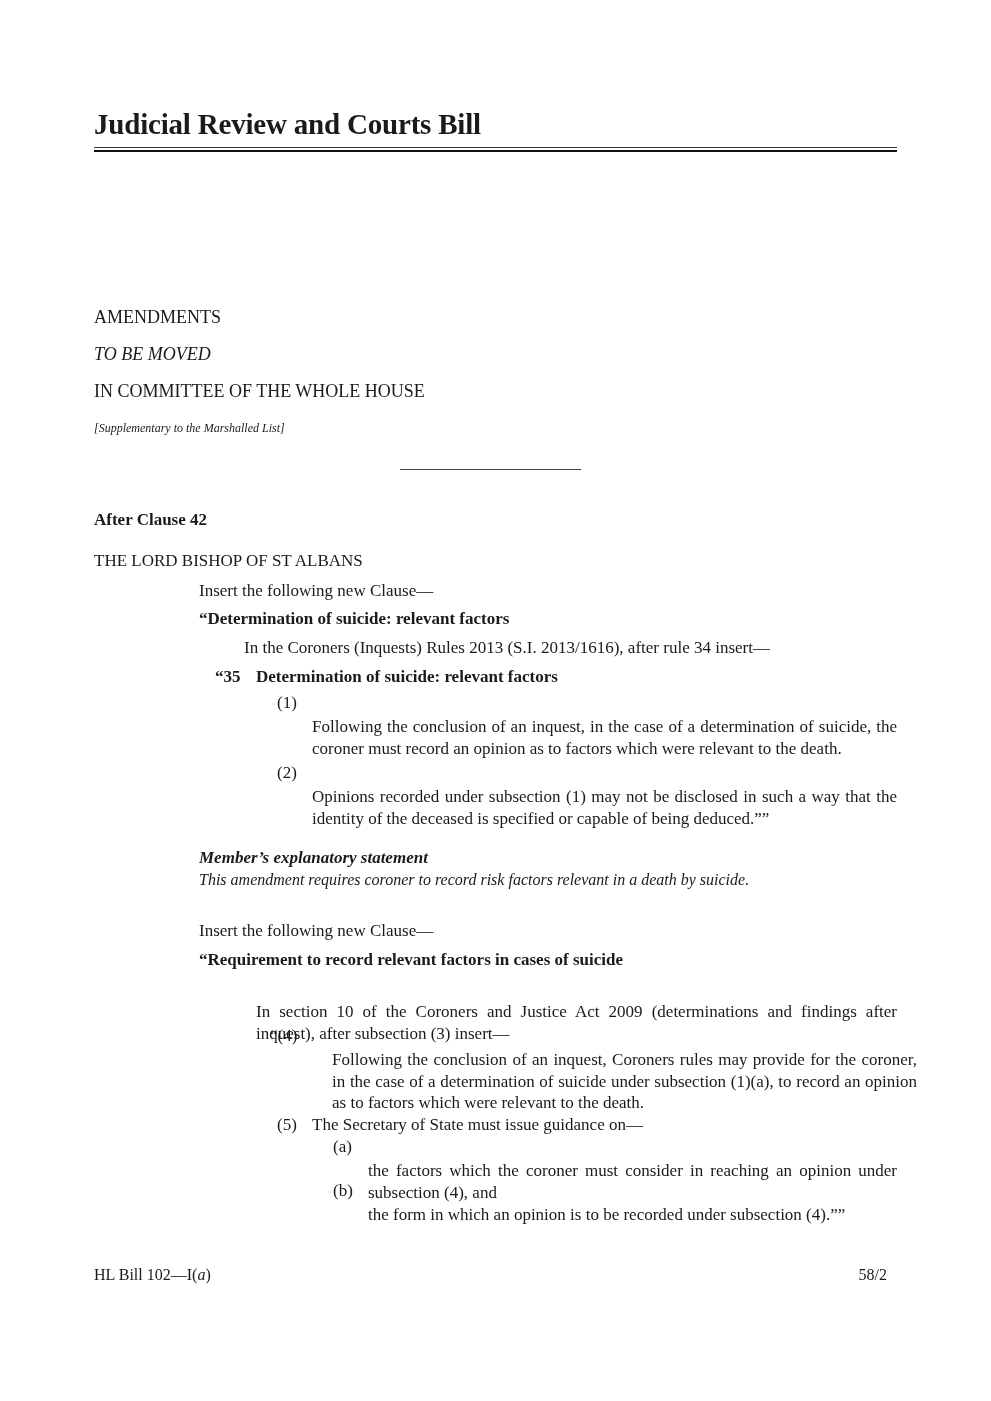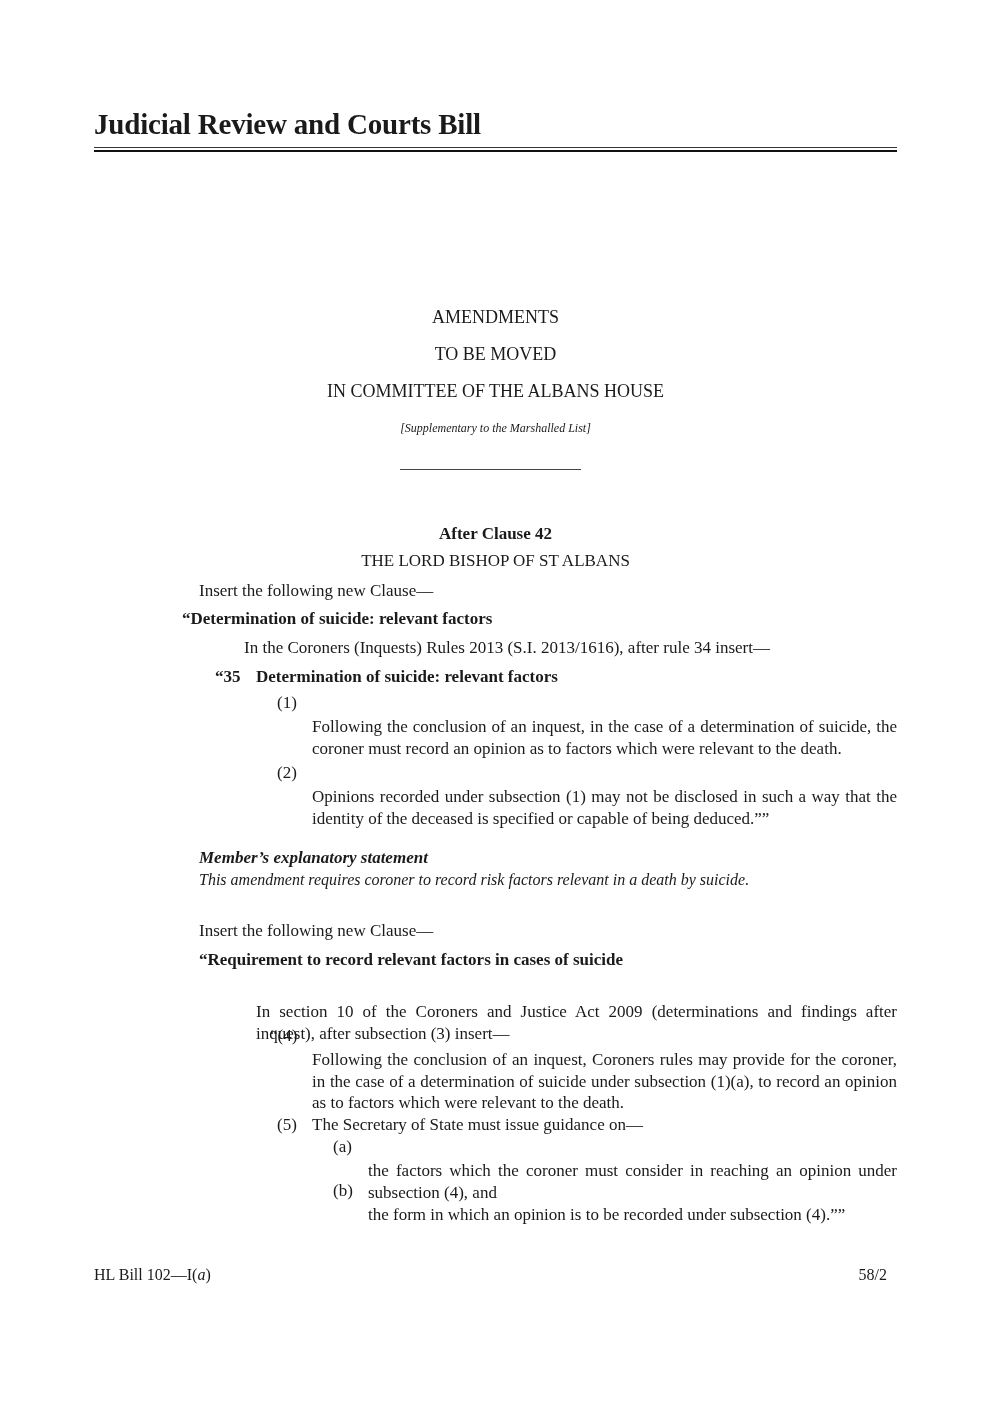--- a/index.html
+++ b/index.html
@@ -8,63 +8,63 @@
       font-family: "Liberation Serif", "DejaVu Serif", serif;
       color: #1a1a1a;
     }
     .abs { position: absolute; }
     .title {
       left: 94px; width: 803px; top: 106px; 
       font-size: 29px; font-weight: bold; line-height: 36px; letter-spacing: -0.2px;
     }
     .rule-thin { left: 94px; width: 803px; top: 147px; height: 1px; background: #333; }
     .rule-thick { left: 94px; width: 803px; top: 150px; height: 2px; background: #111; }
-    .center { left: 94px; width: 803px; text-align: center; font-size: 18px; line-height: 22px; }
+    .center { left: 94px; width: 803px; font-size: 18px; line-height: 22px; }
     .ital { font-style: italic; }
     .sep { left: 400px; width: 181px; top: 469px; height: 1px; background: #444; }
     .body-text { font-size: 17px; line-height: 21.5px; }
     .bold { font-weight: bold; }
     .just { text-align: justify; margin-top: 24px; }
   </style>
 </head>
 <body>
 
 <div class="abs title">Judicial Review and Courts Bill</div>
 <div class="abs rule-thin"></div>
 <div class="abs rule-thick"></div>
 
 <div class="abs center" style="top:306px;">AMENDMENTS</div>
-<div class="abs center" style="top:343px;">TO BE MOVED</div>
-<div class="abs center" style="top:380px;">IN COMMITTEE OF THE ALBANS HOUSE</div>
+<div class="abs center" style="top:343px;font-style:italic;">TO BE MOVED</div>
+<div class="abs center" style="top:380px;">IN COMMITTEE OF THE WHOLE HOUSE</div>
 <div class="abs center ital" style="top:417px; font-size:12px;">[Supplementary to the Marshalled List]</div>
 <div class="abs sep"></div>
 
-<div class="abs center bold" style="top:509px; font-size:17px;margin-top:14px;">After Clause 42</div>
+<div class="abs center bold" style="top:509px; font-size:17px;">After Clause 42</div>
 <div class="abs center" style="top:550px; font-size:17px;">THE LORD BISHOP OF ST ALBANS</div>
 
 <div class="abs body-text" style="left:199px; top:580px;">Insert the following new Clause—</div>
-<div class="abs body-text bold" style="left:182px; top:608px;">“Determination of suicide: relevant factors</div>
+<div class="abs body-text bold" style="left:199px; top:608px;">“Determination of suicide: relevant factors</div>
 <div class="abs body-text" style="left:244px; top:637px;">In the Coroners (Inquests) Rules 2013 (S.I. 2013/1616), after rule 34 insert—</div>
 <div class="abs body-text bold" style="left:215px; top:666px;">“35</div>
 <div class="abs body-text bold" style="left:256px; top:666px;">Determination of suicide: relevant factors</div>
 
 <div class="abs body-text" style="left:277px; top:692px;">(1)</div>
 <div class="abs body-text just" style="left:312px; top:692px; width:585px;">Following the conclusion of an inquest, in the case of a determination of suicide, the coroner must record an opinion as to factors which were relevant to the death.</div>
 <div class="abs body-text" style="left:277px; top:762px;">(2)</div>
 <div class="abs body-text just" style="left:312px; top:762px; width:585px;">Opinions recorded under subsection (1) may not be disclosed in such a way that the identity of the deceased is specified or capable of being deduced.””</div>
 
 <div class="abs body-text bold ital" style="left:199px; top:847px;">Member’s explanatory statement</div>
 <div class="abs body-text ital" style="left:199px; top:869px; font-size:16px;">This amendment requires coroner to record risk factors relevant in a death by suicide.</div>
 
 <div class="abs body-text" style="left:199px; top:920px;">Insert the following new Clause—</div>
 <div class="abs body-text bold" style="left:199px; top:949px;">“Requirement to record relevant factors in cases of suicide</div>
 <div class="abs body-text just" style="left:256px; top:977px; width:641px;">In section 10 of the Coroners and Justice Act 2009 (determinations and findings after inquest), after subsection (3) insert—</div>
 
 <div class="abs body-text" style="left:270px; top:1025px;">“(4)</div>
-<div class="abs body-text just" style="left:312px; top:1025px; width:585px;">Following the conclusion of an inquest, Coroners rules may provide for the coroner, in the case of a determination of suicide under subsection (1)(a), to record an opinion as to factors which were relevant to the death.</div>
+<div class="abs body-text just" style="left:332px; top:1025px; width:585px;">Following the conclusion of an inquest, Coroners rules may provide for the coroner, in the case of a determination of suicide under subsection (1)(a), to record an opinion as to factors which were relevant to the death.</div>
 <div class="abs body-text" style="left:277px; top:1114px;">(5)</div>
 <div class="abs body-text" style="left:312px; top:1114px;">The Secretary of State must issue guidance on—</div>
 
 <div class="abs body-text" style="left:333px; top:1136px;">(a)</div>
 <div class="abs body-text just" style="left:368px; top:1136px; width:529px;">the factors which the coroner must consider in reaching an opinion under subsection (4), and</div>
 <div class="abs body-text" style="left:333px; top:1180px;">(b)</div>
 <div class="abs body-text just" style="left:368px; top:1180px; width:529px;">the form in which an opinion is to be recorded under subsection (4).””</div>
 
 <div class="abs body-text" style="left:94px; top:1264px; font-size:16px;text-align:right;"><span>HL Bill 102—I(</span><span class="ital">a</span><span>)</span></div>
 <div class="abs body-text" style="right:104px; top:1264px; font-size:16px;">58/2</div>

